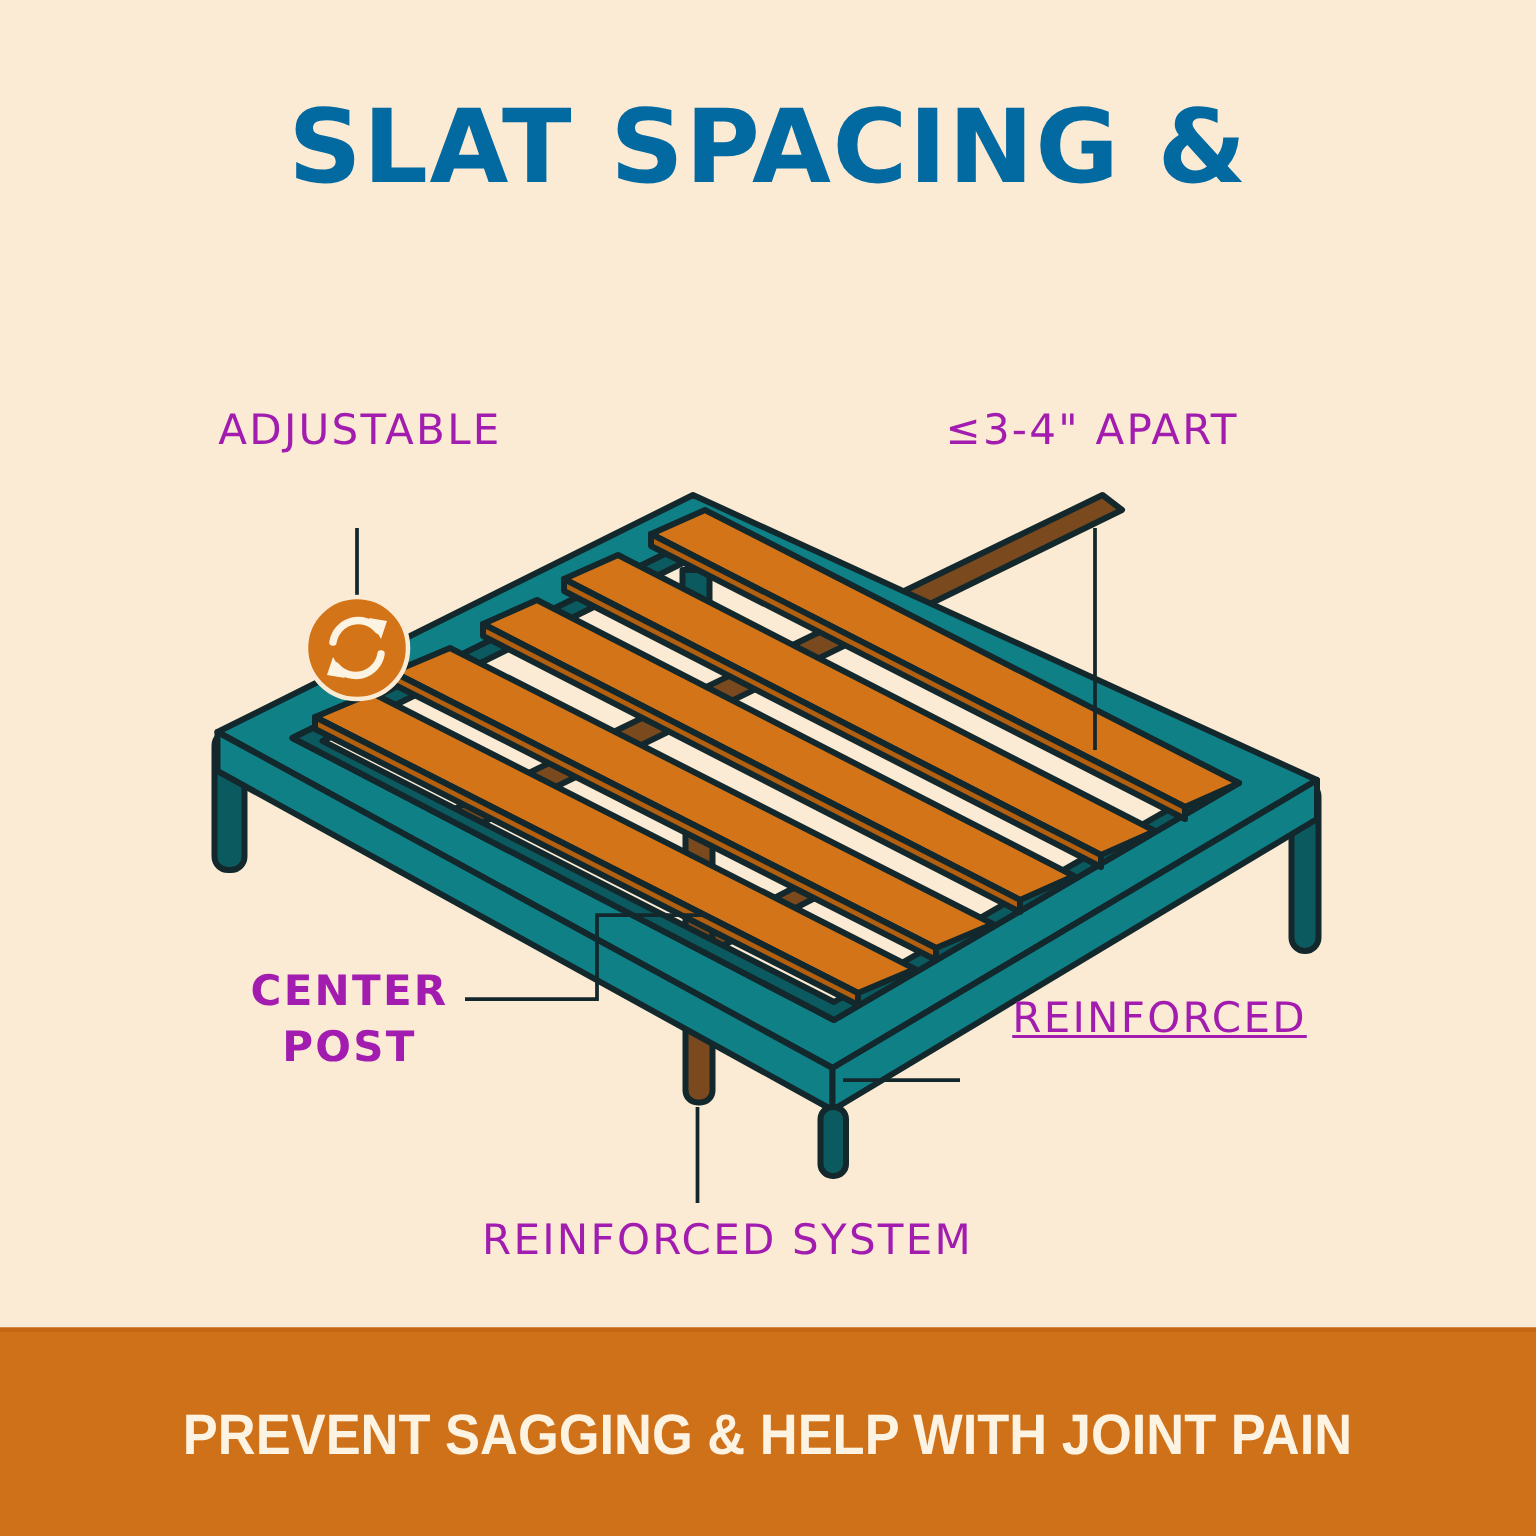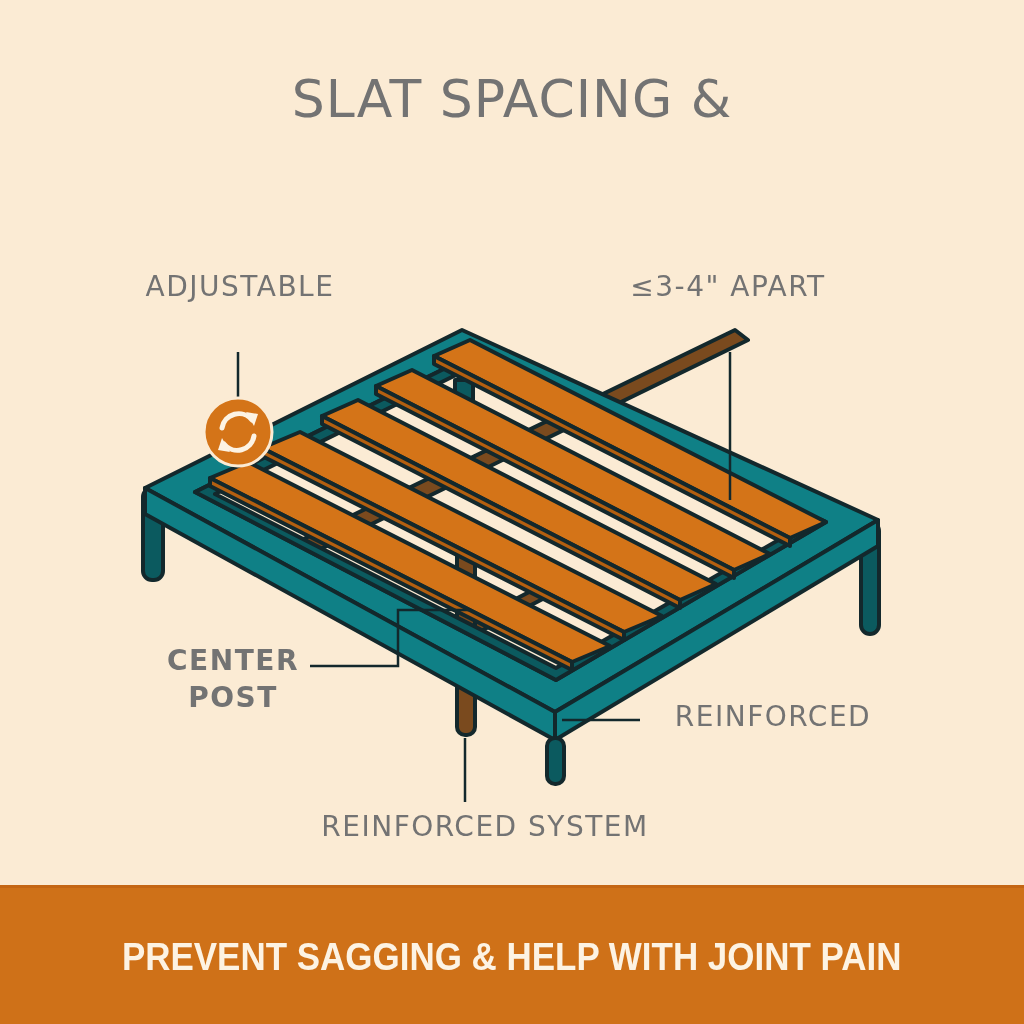--- a/index.html
+++ b/index.html
@@ -4,34 +4,34 @@
   <style>
     html, body { margin: 0; padding: 0; }
     body {
       width: 1024px; height: 1024px; overflow: hidden;
       background: #fbebd4;
       position: relative;
       font-family: "DejaVu Sans", sans-serif;
     }
     .title {
       position: absolute; left: 0; top: 56px; width: 1024px;
-      text-align: center; color: #737373;
-      font-family: "DejaVu Sans", sans-serif; font-weight: normal;
-      font-size: 52px; line-height: 86px; letter-spacing: 1px;
+      text-align: center; color: #0369a1;
+      font-family: "DejaVu Sans", sans-serif; font-weight: bold;
+      font-size: 68px; line-height: 86px; letter-spacing: 1px;
     }
     .label {
-      position: absolute; color: #737373;
+      position: absolute; color: #a21caf;
       font-family: "DejaVu Sans", sans-serif;
       font-size: 28px; line-height: 37px; letter-spacing: 1.5px;
       text-align: center; white-space: nowrap;
     }
     #lbl-joint { left: 130px; top: 268px; width: 220px; }
     #lbl-slats { left: 548px; top: 268px; width: 360px; }
     #lbl-post { left: 148px; top: 642px; width: 170px; font-weight: bold; }
-    #lbl-rails-right { left: 660px; top: 698px; width: 226px; }
+    #lbl-rails-right { left: 660px; top: 660px; width: 226px; text-decoration: underline; }
     #lbl-rails-bottom { left: 320px; top: 808px; width: 330px; }
     .diagram { position: absolute; left: 0; top: 0; }
     .banner {
       position: absolute; left: 0; top: 885px; width: 1024px; height: 139px;
       background: #cf7118; border-top: 3px solid #c46614;
       display: flex; align-items: center; justify-content: center;
     }
     .banner-text {
       color: #fdf3e3; font-family: "Liberation Sans", sans-serif; font-weight: bold;
       font-size: 38px; letter-spacing: 0px;

